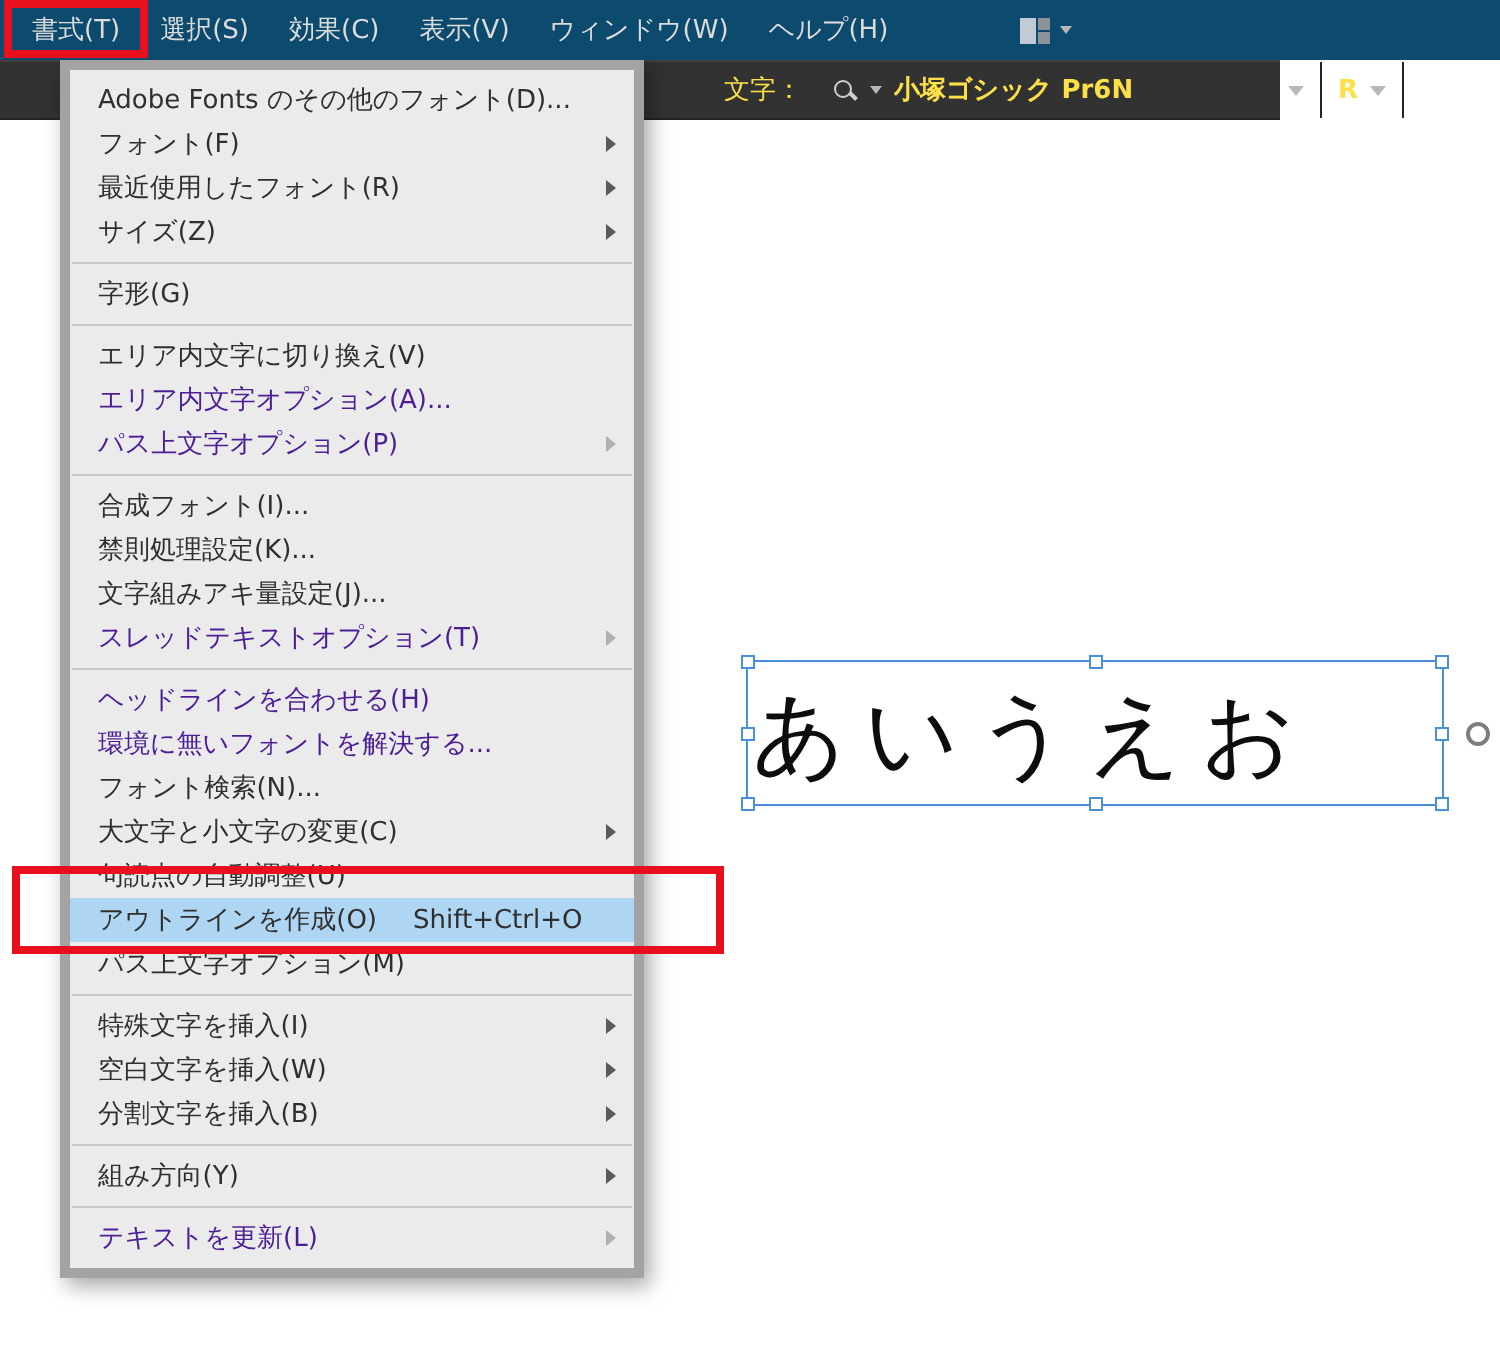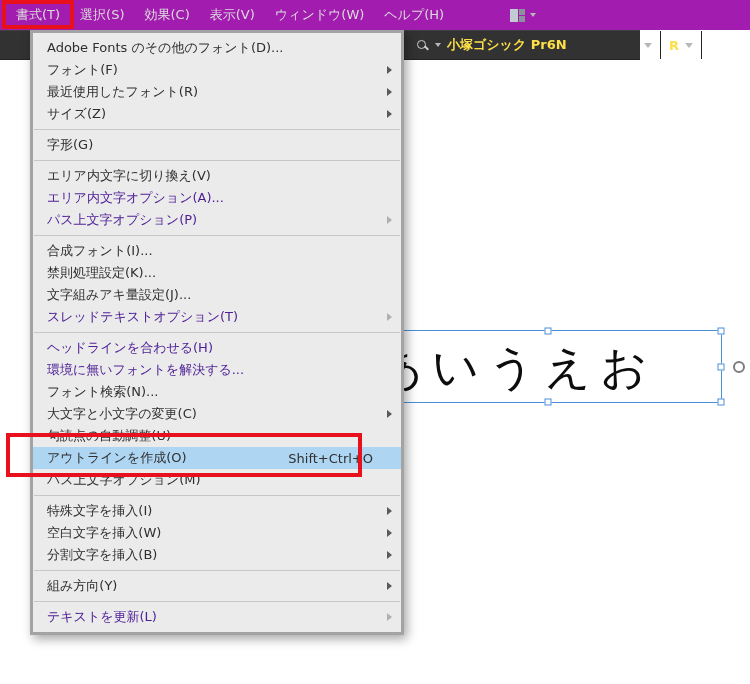--- a/index.html
+++ b/index.html
@@ -8,21 +8,21 @@
     position:relative;
     background:#ffffff;
     font-family:"DejaVu Sans", sans-serif;
     overflow:hidden;
     font-size:13px;
   }
 
   
   .menubar {
     position:absolute; top:0; left:0; width:750px; height:30px;
-    background:#a21caf; color:#dcdcdc;
+    background:#0c4a6e; color:#dcdcdc;
     display:flex; align-items:center;
     z-index:30;
   }
   .mb-items { display:flex; height:100%; align-items:stretch; padding-left:6px; }
   .mb-item { padding:0 10px; display:flex; align-items:center; cursor:default; white-space:nowrap; }
   .ws-group { display:flex; align-items:center; margin-left:56px; gap:5px; }
   .ws-icon { display:flex; gap:1px; }
   .ws-icon .ws-left { width:8px; height:13px; background:#c2cbd4; }
   .ws-icon .ws-right { display:flex; flex-direction:column; gap:1px; }
   .ws-icon .ws-right i { display:block; width:6px; height:6px; background:#8b9299; }
@@ -48,23 +48,23 @@
   .style-field { flex:1; border-right:1px solid #242424; }
   .cb-text { flex:1; white-space:nowrap; overflow:hidden; }
   .mag { width:12px; height:12px; position:relative; display:inline-block; flex:0 0 auto; }
   .mag::before { content:""; position:absolute; left:0; top:1px; width:7px; height:7px;
     border:1.5px solid #cfcfcf; border-radius:50%; }
   .mag::after { content:""; position:absolute; left:7px; top:8px; width:5px; height:2px;
     background:#cfcfcf; transform:rotate(45deg); }
 
   
   .menu {
-    position:absolute; top:30px; left:30px; width:374px;
+    position:absolute; top:30px; left:30px; width:292px;
     background:#ebebeb;
-    border:3px solid #a3a3a3;
+    border:5px solid #a3a3a3;
     box-shadow:3px 4px 10px rgba(0,0,0,0.35);
     padding:4px 0;
     z-index:20;
     color:#2f2f2f;
   }
   .menu-item {
     height:22px; display:flex; align-items:center;
     padding:0 28px 0 14px; position:relative;
     white-space:nowrap; cursor:default;
   }

